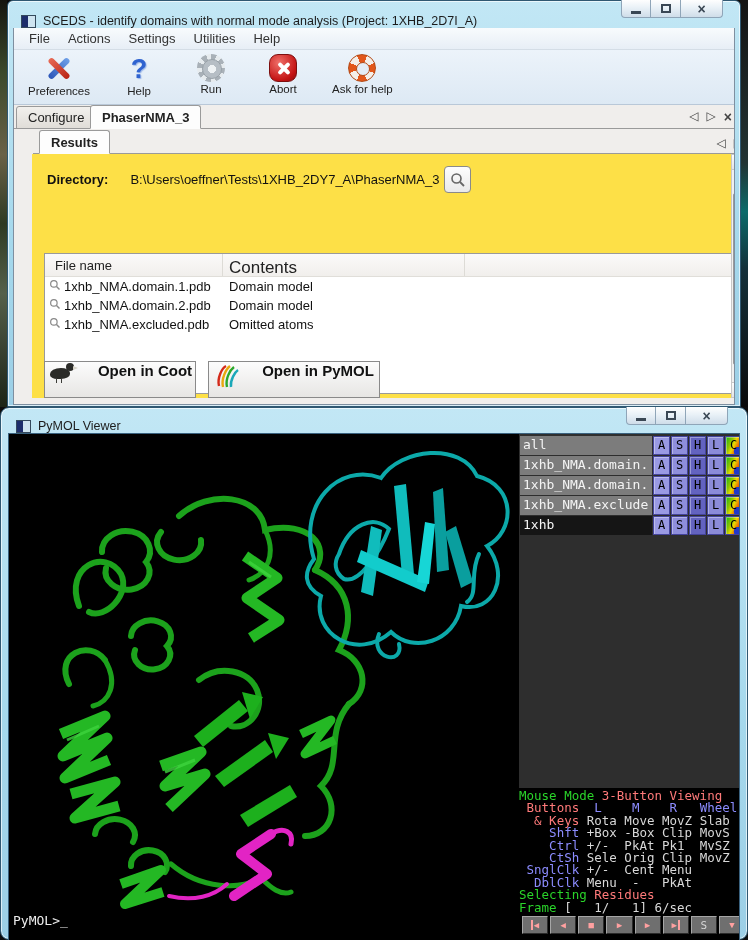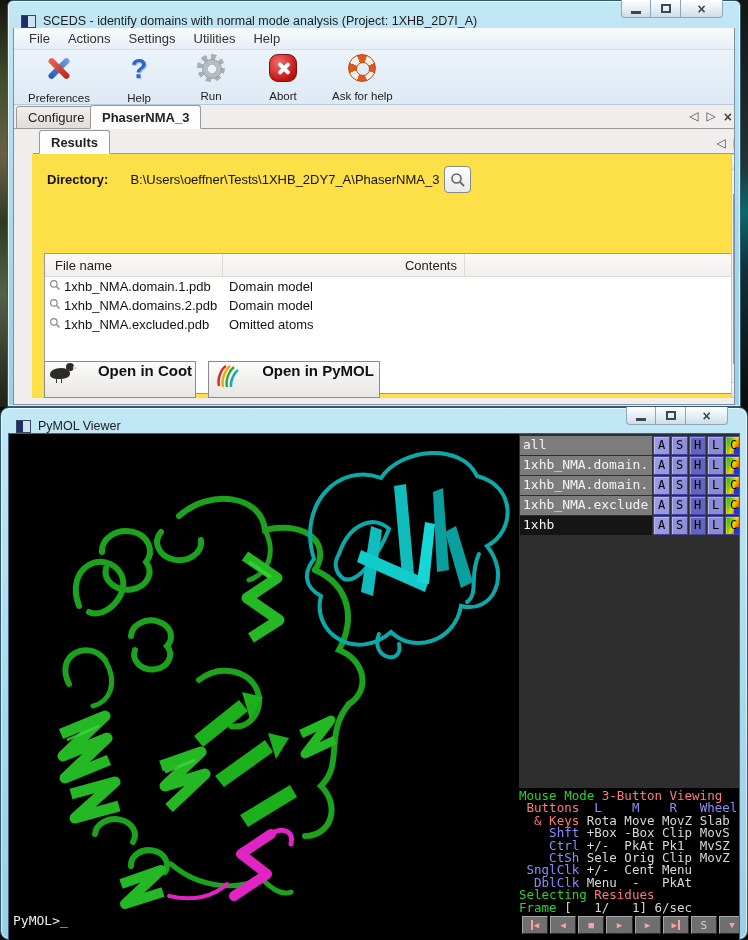--- a/index.html
+++ b/index.html
@@ -34,21 +34,21 @@
   #sceds { left:7px; top:0; width:734px; height:407px; padding:0 5px; }
   .win-body { background:#f0eeec; height:377px; border:1px solid #7e8fa0; border-top:none;
     display:flex; flex-direction:column; overflow:hidden; }
   .menubar { height:22px; background:linear-gradient(#f8fbfd,#e7eef6); border-bottom:1px solid #d4dde6;
     display:flex; align-items:center; padding-left:6px; }
   .menu-item { font-size:13px; color:#333; padding:2px 9px; }
   .toolbar { height:55px; background:linear-gradient(#ecf3fa,#dde9f4); border-bottom:1px solid #b9c8d8;
     display:flex; align-items:flex-start; padding:4px 0 0 14px; gap:26px; }
   .tool-item { display:flex; flex-direction:column; align-items:center; min-width:46px; }
   .tool-ic { width:30px; height:30px; position:relative; display:flex; align-items:center; justify-content:center; }
-  .tool-label { font-size:11.5px; color:#222; margin-top:8px; white-space:nowrap; }
+  .tool-label { font-size:11.5px; color:#222; margin-top:1px; white-space:nowrap; }
 
   .ic-tools::before, .ic-tools::after { content:""; position:absolute; width:6px; height:27px; border-radius:3px; top:1px; }
   .ic-tools::before { background:linear-gradient(#6fa0e8,#2b55b8); transform:rotate(45deg); }
   .ic-tools::after  { background:linear-gradient(#e86a55,#b82315); transform:rotate(-45deg); }
   .ic-question::before { content:"?"; font-size:27px; font-weight:bold; color:#2f63d0; text-shadow:1px 1px 1px #9db8e8; }
   .ic-gear { border-radius:50%; width:28px; height:28px;
     background:repeating-conic-gradient(#a9b1b8 0deg 24deg, #e6ebee 24deg 45deg); position:relative; }
   .ic-gear::after { content:""; position:absolute; left:5px; top:5px; width:18px; height:18px; border-radius:50%;
     background:radial-gradient(circle,#eef2f4 0 30%, #b6bec5 31% 100%); border:1px solid #98a1a8; }
   .ic-abort { width:28px; height:28px; border-radius:9px;
@@ -75,21 +75,21 @@
   .panel { position:absolute; left:18px; top:49px; width:714px; height:244px; background:#fde047; }
   .dir-row { position:absolute; left:15px; top:18px; display:flex; align-items:center; }
   .dir-label { font-weight:bold; font-size:13px; color:#111; }
   .dir-value { font-size:13px; color:#111; margin-left:22px; }
   .search-btn { position:absolute; left:412px; top:12px; width:27px; height:27px; background:linear-gradient(#fdfdfd,#e9e9e9);
     border:1px solid #8a8a8a; border-radius:4px; display:flex; align-items:center; justify-content:center; }
 
   .file-table { position:absolute; left:12px; top:99px; width:690px; height:141px; background:#fff; border:1px solid #9a9a9a; }
   .ft-head { height:23px; background:linear-gradient(#fbfaf9,#f1efec); border-bottom:1px solid #e0ded9; display:flex; }
   .ft-h1 { width:178px; border-right:1px solid #dddbd6; padding:4px 0 12px 10px; font-size:13px; color:#222; }
-  .ft-h2 { width:242px; border-right:1px solid #dddbd6; padding:4px 7px 0 6px; font-size:13px; color:#222;text-align:right; }
+  .ft-h2 { width:242px; border-right:1px solid #dddbd6; padding:4px 7px 0 6px; font-size:17px; color:#222; }
   .ft-row { display:flex; height:19px; align-items:center; font-size:13px; color:#111; }
   .ft-c1 { width:178px; display:flex; align-items:center; padding-left:4px; gap:3px; }
   .ft-c2 { padding-left:6px; }
 
   .vscroll { position:absolute; left:699px; top:0px; width:17px; height:244px; background:#f0f0f0; border:1px solid #c8c8c8; }
   .vs-arrow { height:15px; display:flex; align-items:center; justify-content:center; font-size:8px; color:#555;
     background:linear-gradient(#fdfdfd,#e4e4e4); border-bottom:1px solid #c8c8c8; }
   .vs-arrow.down { position:absolute; bottom:0; left:0; right:0; border-top:1px solid #c8c8c8; border-bottom:none; }
   .vs-up::before { content:"\25B2"; } .vs-down::before { content:"\25BC"; }
   .vs-thumb { position:absolute; left:1px; top:38px; width:13px; height:172px;
@@ -237,21 +237,21 @@
                   <span>1xhb_NMA.domain.1.pdb</span>
                 </div>
                 <div class="ft-c2">Domain model</div>
               </div>
               <div class="ft-row">
                 <div class="ft-c1">
                   <span class="mag"><svg width="12" height="12" viewBox="0 0 16 16">
                       <circle cx="6.5" cy="6.5" r="4.3" fill="none" stroke="#888" stroke-width="1.6"></circle>
                       <line x1="10" y1="10" x2="14" y2="14" stroke="#888" stroke-width="1.8"></line>
                     </svg></span>
-                  <span>1xhb_NMA.domains.2.pdb</span>
+                  <span>1xhb_NMA.domain.2.pdb</span>
                 </div>
                 <div class="ft-c2">Domain model</div>
               </div>
               <div class="ft-row">
                 <div class="ft-c1">
                   <span class="mag"><svg width="12" height="12" viewBox="0 0 16 16">
                       <circle cx="6.5" cy="6.5" r="4.3" fill="none" stroke="#888" stroke-width="1.6"></circle>
                       <line x1="10" y1="10" x2="14" y2="14" stroke="#888" stroke-width="1.8"></line>
                     </svg></span>
                   <span>1xhb_NMA.excluded.pdb</span>

